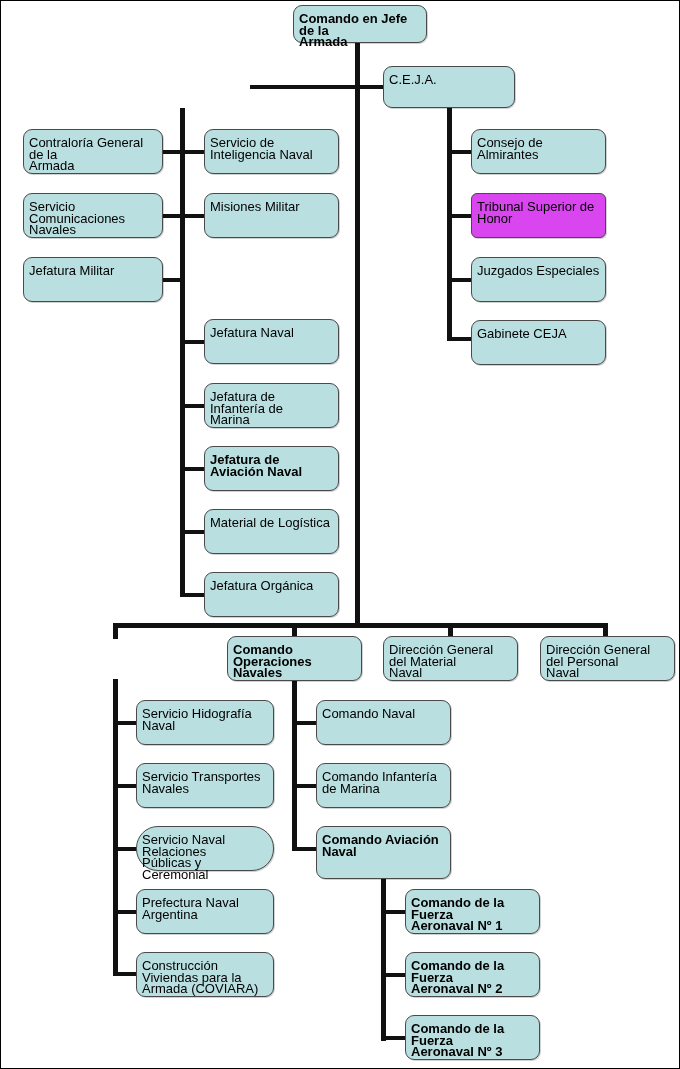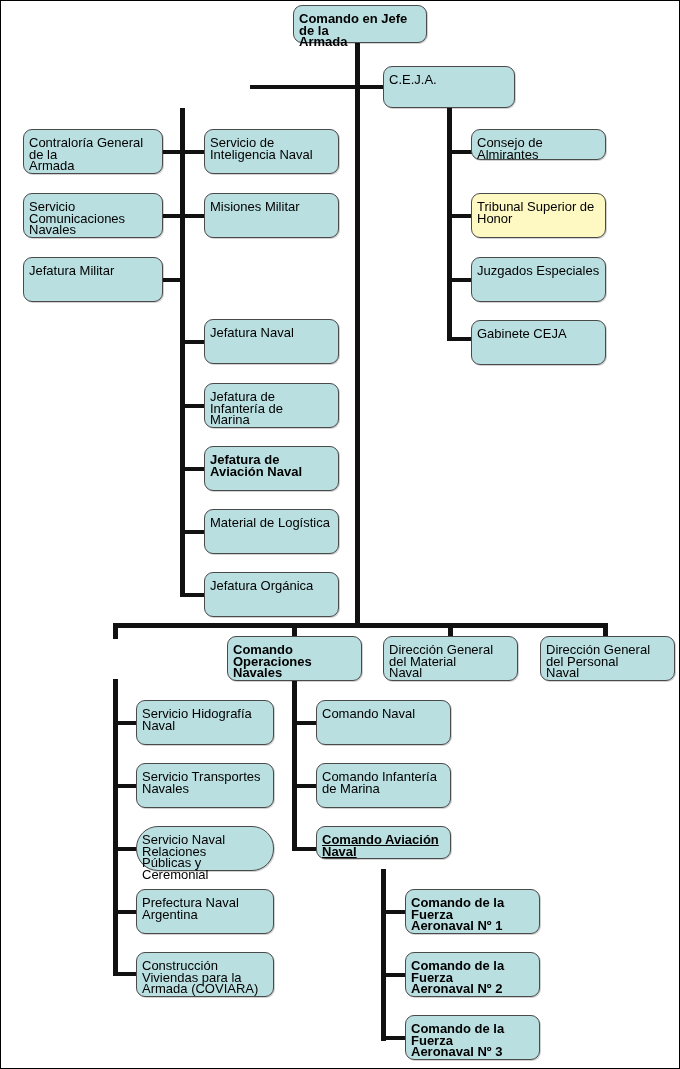--- a/index.html
+++ b/index.html
@@ -121,24 +121,24 @@
     </div>
     <div class="node bold" style="left: 203px; top: 445px; width: 135px; height: 45px; background: rgb(185, 223, 225); border-color: rgb(74, 74, 74); color: rgb(0, 0, 0);">
       <span class="label">Jefatura de Aviación Naval</span>
     </div>
     <div class="node" style="left: 203px; top: 508px; width: 135px; height: 45px; background: rgb(185, 223, 225); border-color: rgb(74, 74, 74); color: rgb(0, 0, 0);">
       <span class="label">Material de Logística</span>
     </div>
     <div class="node" style="left: 203px; top: 571px; width: 135px; height: 45px; background: rgb(185, 223, 225); border-color: rgb(74, 74, 74); color: rgb(0, 0, 0);">
       <span class="label">Jefatura Orgánica</span>
     </div>
-    <div class="node" style="left: 470px; top: 128px; width: 135px; height: 31px; background: rgb(185, 223, 225); border-color: rgb(74, 74, 74); color: rgb(0, 0, 0);">
+    <div class="node" style="left: 470px; top: 128px; width: 135px; height: 45px; background: rgb(185, 223, 225); border-color: rgb(74, 74, 74); color: rgb(0, 0, 0);">
       <span class="label">Consejo de Almirantes</span>
     </div>
-    <div class="node" style="left: 470px; top: 192px; width: 135px; height: 45px; background: #fef9c3; border-color: rgb(74, 74, 74); color: rgb(0, 0, 0);">
+    <div class="node" style="left: 470px; top: 192px; width: 135px; height: 45px; background: #d946ef; border-color: rgb(74, 74, 74); color: rgb(0, 0, 0); border-radius: 6px;">
       <span class="label">Tribunal Superior de Honor</span>
     </div>
     <div class="node" style="left: 470px; top: 256px; width: 135px; height: 45px; background: rgb(185, 223, 225); border-color: rgb(74, 74, 74); color: rgb(0, 0, 0);">
       <span class="label">Juzgados Especiales</span>
     </div>
     <div class="node" style="left: 470px; top: 319px; width: 135px; height: 45px; background: rgb(185, 223, 225); border-color: rgb(74, 74, 74); color: rgb(0, 0, 0);">
       <span class="label">Gabinete CEJA</span>
     </div>
     <div class="node bold" style="left: 226px; top: 635px; width: 135px; height: 45px; background: rgb(185, 223, 225); border-color: rgb(74, 74, 74); color: rgb(0, 0, 0);">
       <span class="label">Comando Operaciones
@@ -168,21 +168,21 @@
     <div class="node" style="left: 135px; top: 951px; width: 138px; height: 45px; background: rgb(185, 223, 225); border-color: rgb(74, 74, 74); color: rgb(0, 0, 0);">
       <span class="label">Construcción Viviendas para la
 Armada (COVIARA)</span>
     </div>
     <div class="node" style="left: 315px; top: 699px; width: 135px; height: 45px; background: rgb(185, 223, 225); border-color: rgb(74, 74, 74); color: rgb(0, 0, 0);">
       <span class="label">Comando Naval</span>
     </div>
     <div class="node" style="left: 315px; top: 762px; width: 135px; height: 45px; background: rgb(185, 223, 225); border-color: rgb(74, 74, 74); color: rgb(0, 0, 0);">
       <span class="label">Comando Infantería de Marina</span>
     </div>
-    <div class="node bold" style="left: 315px; top: 825px; width: 135px; height: 33px; background: rgb(185, 223, 225); border-color: rgb(74, 74, 74); color: rgb(0, 0, 0); text-decoration: underline;">
+    <div class="node bold" style="left: 315px; top: 825px; width: 135px; height: 53px; background: rgb(185, 223, 225); border-color: rgb(74, 74, 74); color: rgb(0, 0, 0);">
       <span class="label">Comando Aviación Naval</span>
     </div>
     <div class="node bold" style="left: 404px; top: 888px; width: 135px; height: 45px; background: rgb(185, 223, 225); border-color: rgb(74, 74, 74); color: rgb(0, 0, 0);">
       <span class="label">Comando de la Fuerza
 Aeronaval Nº 1</span>
     </div>
     <div class="node bold" style="left: 404px; top: 951px; width: 135px; height: 45px; background: rgb(185, 223, 225); border-color: rgb(74, 74, 74); color: rgb(0, 0, 0);">
       <span class="label">Comando de la Fuerza
 Aeronaval Nº 2</span>
     </div>

